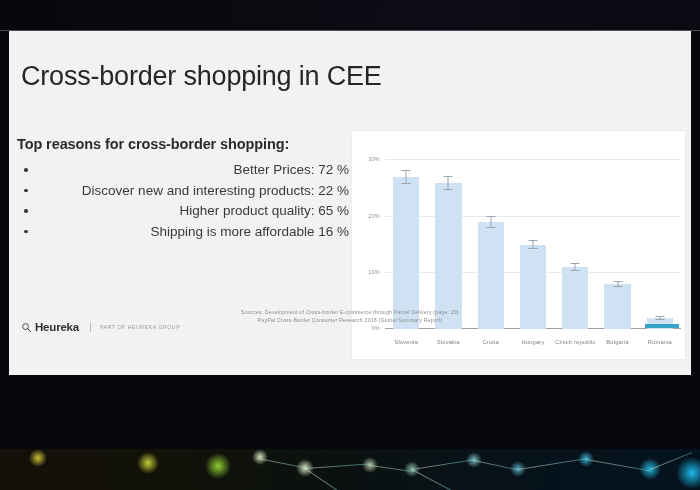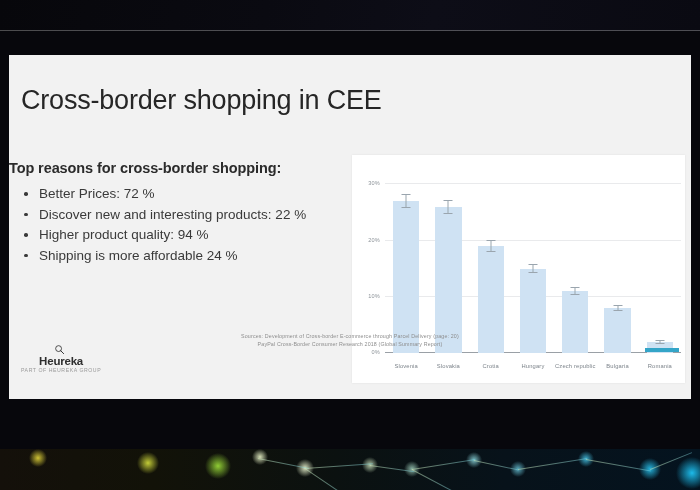--- a/index.html
+++ b/index.html
@@ -67,21 +67,20 @@
   }
 
   
   .slide {
     position: absolute;
     left: 9px;
     top: 31px;
     width: 682px;
     height: 344px;
     background: #f2f2f2;
-    margin-top: 24px;
   }
   .slide-inner {
     position: absolute;
     left: 0; top: 0; right: 0; bottom: 0;
     background: #f2f2f2;
   }
 
   
   .slide-title {
     position: absolute;
@@ -100,25 +99,27 @@
     left: 0px;
     top: 105px;
     width: 340px;
   }
   .reasons-heading {
     font-size: 14.5px;
     font-weight: bold;
     color: #2b2b2b;
     margin: 0 0 8px 0;
     letter-spacing: -0.1px;
+    padding-left: 8px;
   }
   ul.reasons-list {
     list-style: none;
     margin: 0;
     padding: 0 0 0 14px;
+    text-align: right;
   }
   ul.reasons-list li {
     position: relative;
     font-size: 13.5px;
     color: #3a3a3a;
     line-height: 19.5px;
     padding-left: 16px;
     margin-bottom: 1px;
   }
   ul.reasons-list li::before {
@@ -237,21 +238,20 @@
   }
 
   
   .footer-logo {
     position: absolute;
     left: 12px;
     top: 289px;
     display: flex;
     align-items: center;
     height: 14px;
-    flex-direction: column;
   }
   .heureka-mark {
     width: 11px;
     height: 11px;
     margin-right: 3px;
     flex: 0 0 auto;
   }
   .heureka-word {
     font-size: 11.5px;
     font-weight: bold;
@@ -288,22 +288,22 @@
   <div class="slide">
     <div class="slide-inner">
 
       <div class="slide-title">Cross-border shopping in CEE</div>
 
       <div class="left-col">
         <div class="reasons-heading">Top reasons for cross-border shopping:</div>
         <ul class="reasons-list" id="reasons-list">
             <li>Better Prices: 72 %</li>
             <li>Discover new and interesting products: 22 %</li>
-            <li>Higher product quality: 94 %</li>
-            <li>Shipping is more affordable 24 %</li>
+            <li>Higher product quality: 65 %</li>
+            <li>Shipping is more affordable 16 %</li>
           </ul>
       </div>
 
       <div class="chart-card">
         <div class="chart-plot" id="chart-plot">
           <div class="grid-line axis-base" style="bottom: 0%;">
               <span class="ytick">0%</span>
             </div>
             <div class="grid-line" style="bottom: 31.25%;">
               <span class="ytick">10%</span>

